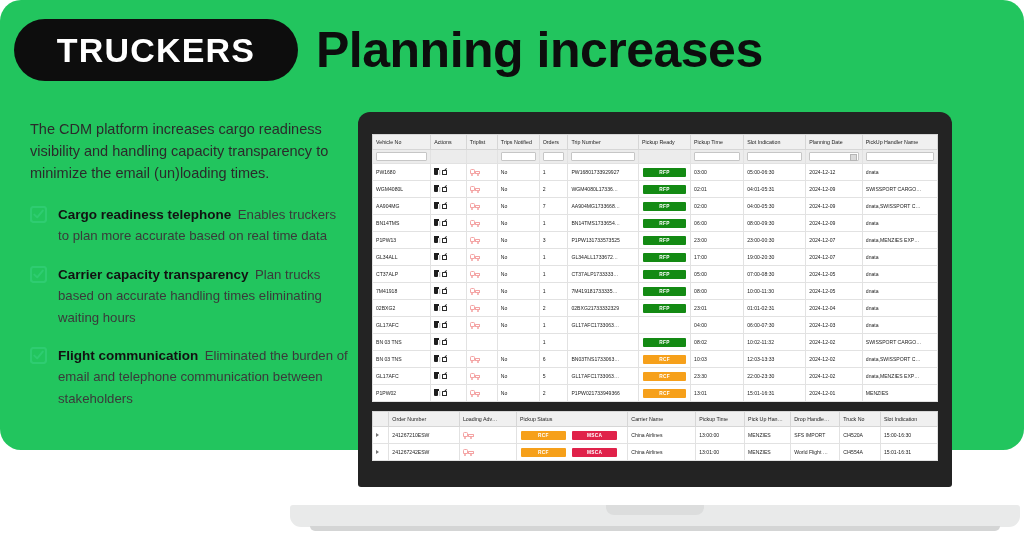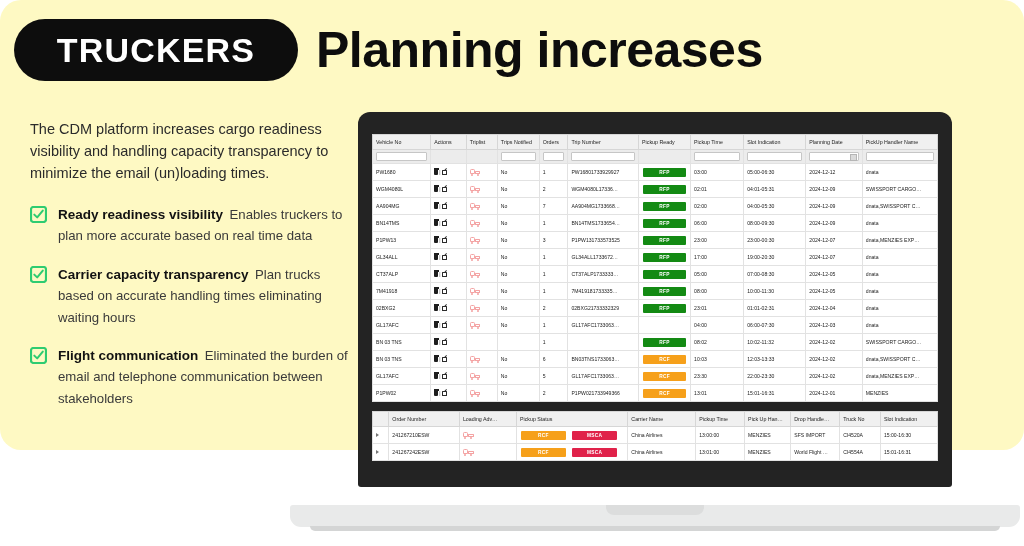--- a/index.html
+++ b/index.html
@@ -6,21 +6,21 @@
   html, body {
     margin: 0; padding: 0;
     width: 1024px; height: 546px;
     background: #ffffff;
     font-family: "Liberation Sans", sans-serif;
     overflow: hidden;
   }
   #page {
     position: relative;
     width: 1024px; height: 450px;
-    background: #fef9c3;
+    background: #22c55e;
     border-radius: 21px;
   }
 
   
   .header {
     position: absolute;
     left: 0; top: 10px;
     width: 1024px; height: 80px;
     display: flex; align-items: center;
   }
@@ -260,21 +260,21 @@
     <div class="bullets">
 
       <div class="bullet">
         <span class="check-icon">
           <svg width="17" height="17" viewBox="0 0 17 17">
             <rect x="1" y="1" width="15" height="15" rx="2.5" fill="none" stroke="#2ecc71" stroke-width="2.2"></rect>
             <path d="M4.3 8.6 L7.2 11.4 L12.8 4.6" fill="none" stroke="#2ecc71" stroke-width="2" stroke-linecap="round" stroke-linejoin="round"></path>
           </svg>
         </span>
         <span class="bullet-body">
-          <span class="bullet-title">Ready readiness visibility</span>
+          <span class="bullet-title">Cargo readiness telephone</span>
           <span class="bullet-desc">Enables truckers to plan more accurate based on real time data</span>
         </span>
       </div>
 
       <div class="bullet">
         <span class="check-icon">
           <svg width="17" height="17" viewBox="0 0 17 17">
             <rect x="1" y="1" width="15" height="15" rx="2.5" fill="none" stroke="#2ecc71" stroke-width="2.2"></rect>
             <path d="M4.3 8.6 L7.2 11.4 L12.8 4.6" fill="none" stroke="#2ecc71" stroke-width="2" stroke-linecap="round" stroke-linejoin="round"></path>
           </svg>

